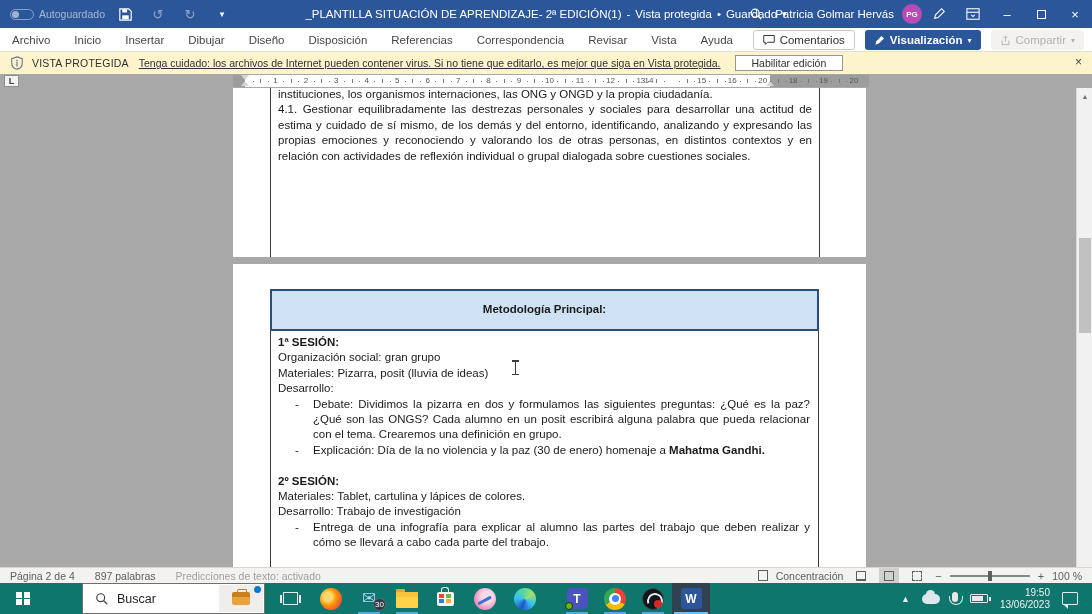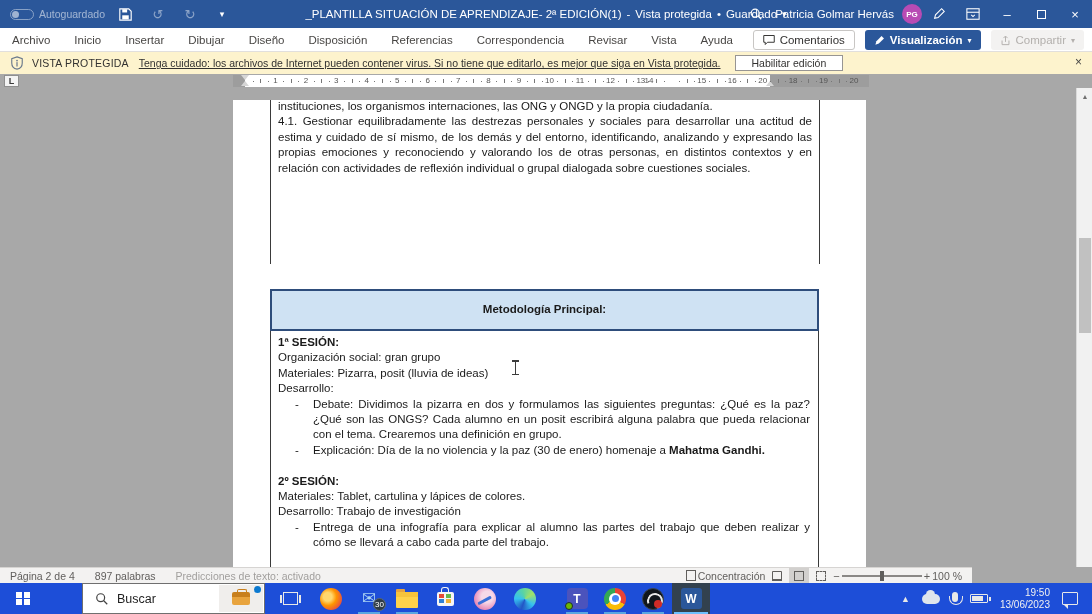--- a/index.html
+++ b/index.html
@@ -47,56 +47,56 @@
   .rtick { position:absolute; top:4px; width:1px; height:4px; background:#777; }
   .rdot { position:absolute; top:6px; width:1px; height:1px; background:#777; }
   .ind-marker { position:absolute; width:0; height:0; }
   .ind-left-top { left:8px; top:0; border-left:4px solid transparent; border-right:4px solid transparent; border-top:5px solid #d6d6d6; }
   .ind-left-bot { left:8px; top:6px; border-left:4px solid transparent; border-right:4px solid transparent; border-bottom:5px solid #d6d6d6; }
   .ind-right { left:533px; top:6px; border-left:4px solid transparent; border-right:4px solid transparent; border-bottom:5px solid #d6d6d6; }
 
   
   .docarea { position:absolute; left:0; top:88px; width:1076px; height:479px; background:#a8a8a8; overflow:hidden; }
   .page { position:absolute; left:233px; width:633px; background:#fff; overflow:hidden; }
-  .page1 { top:12px; height:169px;padding-left:36px; }
+  .page1 { top:0; height:169px;padding-left:36px; }
   .page2 { top:176px; height:303px; }
   .doc { font-size:11.5px; line-height:15.4px; color:#1a1a1a; }
   .box1 { position:absolute; left:37px; top:-3px; width:550px; height:174px; border:1px solid #3a3a3a; padding:1px 7px; text-align:justify; }
   .blue-head { position:absolute; left:37px; top:25px; width:549px; height:42px; background:#cfe2f3; border:2px solid #2e4d7b; display:flex; flex-direction:column; align-items:center; justify-content:center; font-weight:bold; text-align:center; }
   .mainbox { position:absolute; left:37px; top:67px; width:549px; height:240px; border:1px solid #3a3a3a; border-top:none; padding:4px 8px 0 7px; }
   .bold { font-weight:bold; }
   .bullet { position:relative; padding-left:35px; text-align:justify; }
   .bullet .dash { position:absolute; left:17px; }
   .spacer { height:15.4px; }
   .ibeam { position:absolute; left:511px; top:272px; width:9px; height:15px; }
   .ibeam:before, .ibeam:after { content:""; position:absolute; left:1px; width:7px; height:1.5px; background:#3c3c3c; }
   .ibeam:before { top:0; } .ibeam:after { bottom:0; }
   .ibeam i { position:absolute; left:3.8px; top:1px; width:1.5px; height:13px; background:#3c3c3c; }
 
   
   .vscroll { position:absolute; right:0; top:88px; width:16px; height:479px; background:#f1f1f1; border-left:1px solid #dadada; }
   .vs-up { position:absolute; top:0; left:0; width:16px; height:16px; color:#707070; font-size:8px; display:flex; align-items:center; justify-content:center; }
   .vs-thumb { position:absolute; top:150px; left:2px; width:12px; height:95px; background:#c1c1c1; }
 
   
-  .statusbar { position:absolute; left:0; top:567px; width:972px; height:16px; background:#f3f2f1; border-top:1px solid #d6d4d2; display:flex; align-items:center; font-size:10.5px; color:#605e5c; }
+  .statusbar { position:absolute; left:0; top:567px; width:1092px; height:16px; background:#f3f2f1; border-top:1px solid #d6d4d2; display:flex; align-items:center; font-size:10.5px; color:#605e5c; }
   .sb-left { display:flex; gap:20px; padding-left:10px; align-items:center; }
   .sb-pred { color:#a19f9d; }
-  .sb-right { position:absolute; right:10px; top:0; height:15px; display:flex; align-items:center; gap:2px; }
+  .sb-right { position:absolute; right:10px; top:0; height:15px; display:flex; align-items:center; gap:8px; }
   .focus-ico { width:10px; height:11px; border:1px solid #605e5c; position:relative; }
   .viewbtn { width:20px; height:15px; display:flex; align-items:center; justify-content:center; }
   .viewbtn.active { background:#d2d0ce; }
   .vglyph { width:10px; height:10px; border:1px solid #605e5c; }
   .vglyph.read { border-radius:1px 1px 0 0; border-bottom-width:2px; }
   .zoom-track { width:80px; height:2px; background:#8a8886; position:relative; }
   .zoom-thumb { position:absolute; left:38px; top:-4px; width:4px; height:10px; background:#605e5c; }
   .zsign { font-size:11px; color:#605e5c; }
 
   
-  .taskbar { position:absolute; left:0; top:583px; width:1092px; height:31px; background:#1d4ed8; display:flex; align-items:flex-start; }
+  .taskbar { position:absolute; left:0; top:583px; width:1092px; height:31px; background:#0f766e; display:flex; align-items:flex-start; }
   .startbtn { width:46px; height:31px; display:flex; align-items:center; justify-content:center; }
   .winlogo { width:14px; height:14px; display:grid; grid-template-columns:6px 6px; grid-template-rows:6px 6px; gap:1.5px; }
   .winlogo i { background:#fefefe; }
   .searchbox { position:absolute; left:82px; top:0; width:183px; height:31px; background:#fff; border:1px solid #6f6f6f; display:flex; align-items:center; }
   .sb-mag { margin:0 8px 0 12px; }
   .sb-text { font-size:12.5px; color:#1f1f1f; }
   .sb-highlight { position:absolute; right:1px; top:1px; width:44px; height:27px; background:#f0eeec; display:flex; align-items:center; justify-content:center; }
   .briefcase { width:18px; height:13px; background:#e8a33d; border-radius:2px; position:relative; border-top:5px solid #c87f1d; }
   .briefcase:before { content:""; position:absolute; left:5px; top:-8px; width:8px; height:3px; border:1.5px solid #c87f1d; border-bottom:none; border-radius:2px 2px 0 0; }
   .bluedot { position:absolute; right:3px; top:2px; width:7px; height:7px; border-radius:50%; background:#0b79d0; }

